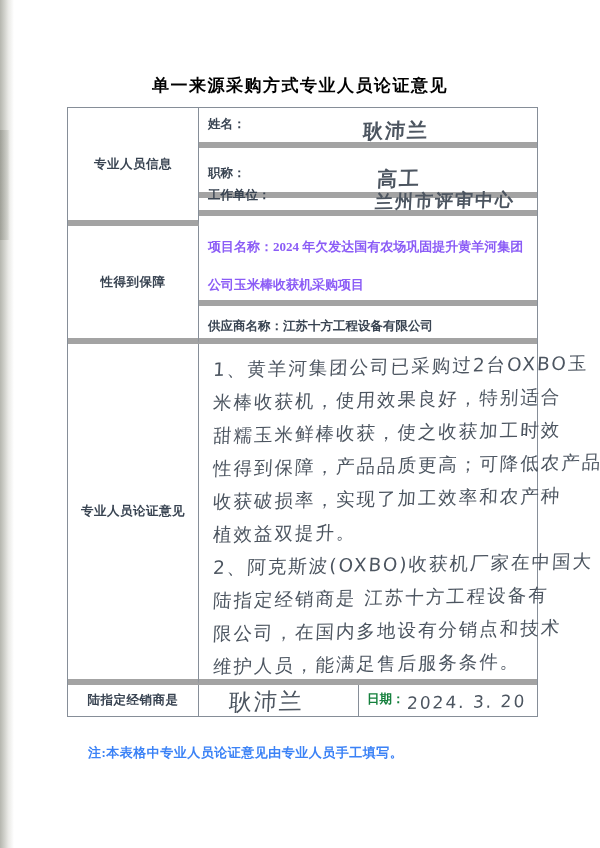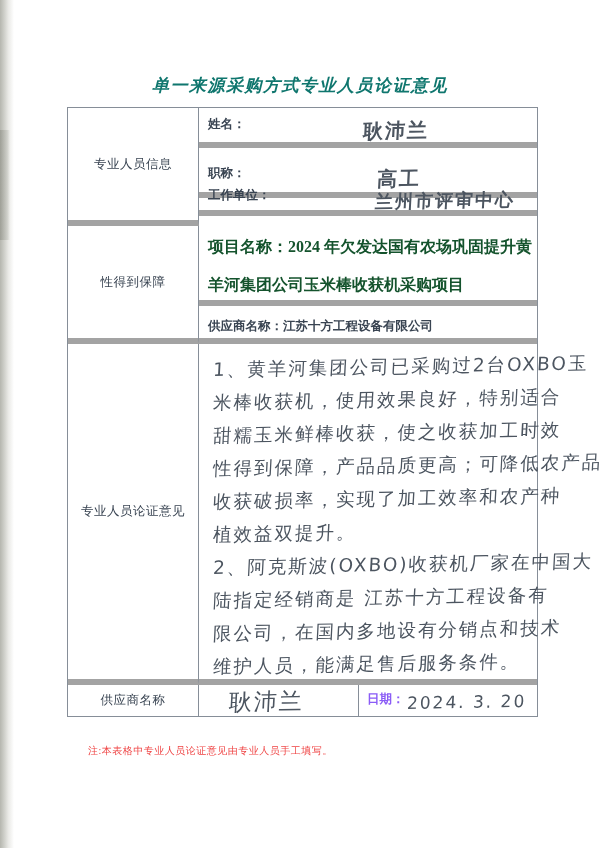--- a/index.html
+++ b/index.html
@@ -28,57 +28,56 @@
     opacity: 0.6;
   }
   .doc-title {
     position: absolute;
     top: 74px; left: 0;
     width: 100%;
     text-align: center;
     font-size: 17px;
     font-weight: bold;
     letter-spacing: 1.5px;
-    color: #0f766e;
-    font-style: italic;
+    color: #000000;
   }
   .doc-table {
     position: absolute;
     left: 67px; top: 107px;
     width: 471px; height: 610px;
     border: 1px solid #868e98;
   }
   .cell {
     position: absolute;
     background: transparent;
   }
   .b-r { border-right: 1px solid #868e98; }
   .b-b { border-bottom: 6px solid #a3a3a3; }
   .header-cell {
     display: flex;
     align-items: center;
     justify-content: center;
     font-size: 12.5px;
-    font-weight: normal;
+    font-weight: bold;
     color: #39445200;
     color: #394452;
     letter-spacing: 0.5px;
     text-align: center;
   }
   .field-cell {
     padding: 8px 6px 0 9px;
     font-size: 12.5px;
     font-weight: bold;
     color: #394452;
   }
   .field-label { font-weight: bold; white-space: nowrap; }
   .para {
-    font-size: 16px;
+    font-size: 13px;
     font-weight: bold;
-    color: #14532d;
+    color: #8b5cf6;
     line-height: 38px;
     padding: 2px 4px 0 9px;
   }
   
   .hw {
     font-family: "DejaVu Sans", cursive, sans-serif;
     color: #4c5560;
     transform: rotate(-1deg) skewX(-4deg);
     transform-origin: left center;
     letter-spacing: 2px;
@@ -94,32 +93,32 @@
     line-height: 33px;
     overflow: visible;
   }
   .hw-sign {
     position: absolute; left: 30px; top: 2px;
     font-size: 23px;
   }
   .date-cell { position: relative; }
   .date-label {
     position: absolute; left: 8px; top: 6px;
-    font-size: 12.5px; font-weight: bold; color: #8b5cf6; text-align: right;
+    font-size: 12.5px; font-weight: bold; color: #15803d; text-align: right;
   }
   .hw-date {
     position: absolute; left: 48px; top: 8px;
     font-size: 17px;
   }
   .footnote {
     position: absolute;
     left: 88px; top: 744px;
-    font-size: 10px;
-    font-weight: normal;
-    color: #ef4444;
+    font-size: 13px;
+    font-weight: bold;
+    color: #3b82f6;
     letter-spacing: 0.5px;
   }
 </style>
 </head>
 <body>
 
 <div class="page">
 
   <div class="scan-edge"></div>
   <div class="scan-edge-blot"></div>
@@ -163,21 +162,21 @@
       <div class="hw opinion-line">甜糯玉米鲜棒收获，使之收获加工时效</div>
       <div class="hw opinion-line">性得到保障，产品品质更高；可降低农产品</div>
       <div class="hw opinion-line">收获破损率，实现了加工效率和农产种</div>
       <div class="hw opinion-line">植效益双提升。</div>
       <div class="hw opinion-line">2、阿克斯波(OXBO)收获机厂家在中国大</div>
       <div class="hw opinion-line">陆指定经销商是 江苏十方工程设备有</div>
       <div class="hw opinion-line">限公司，在国内多地设有分销点和技术</div>
       <div class="hw opinion-line">维护人员，能满足售后服务条件。</div>
     </div>
 
-    <div class="cell header-cell b-r" style="left:0; top:577px; width:131px; height:31px;">供应商名称</div>
+    <div class="cell header-cell b-r" style="left:0; top:577px; width:131px; height:31px;">陆指定经销商是</div>
 
     <div class="cell b-r" style="left:131px; top:577px; width:160px; height:31px; overflow:visible;">
       <span class="hw hw-sign">耿沛兰</span>
     </div>
 
     <div class="cell date-cell" style="left:291px; top:577px; width:178px; height:31px; overflow:visible;">
       <span class="date-label">日期：</span>
       <span class="hw hw-date">2024.  3.  20</span>
     </div>
 

